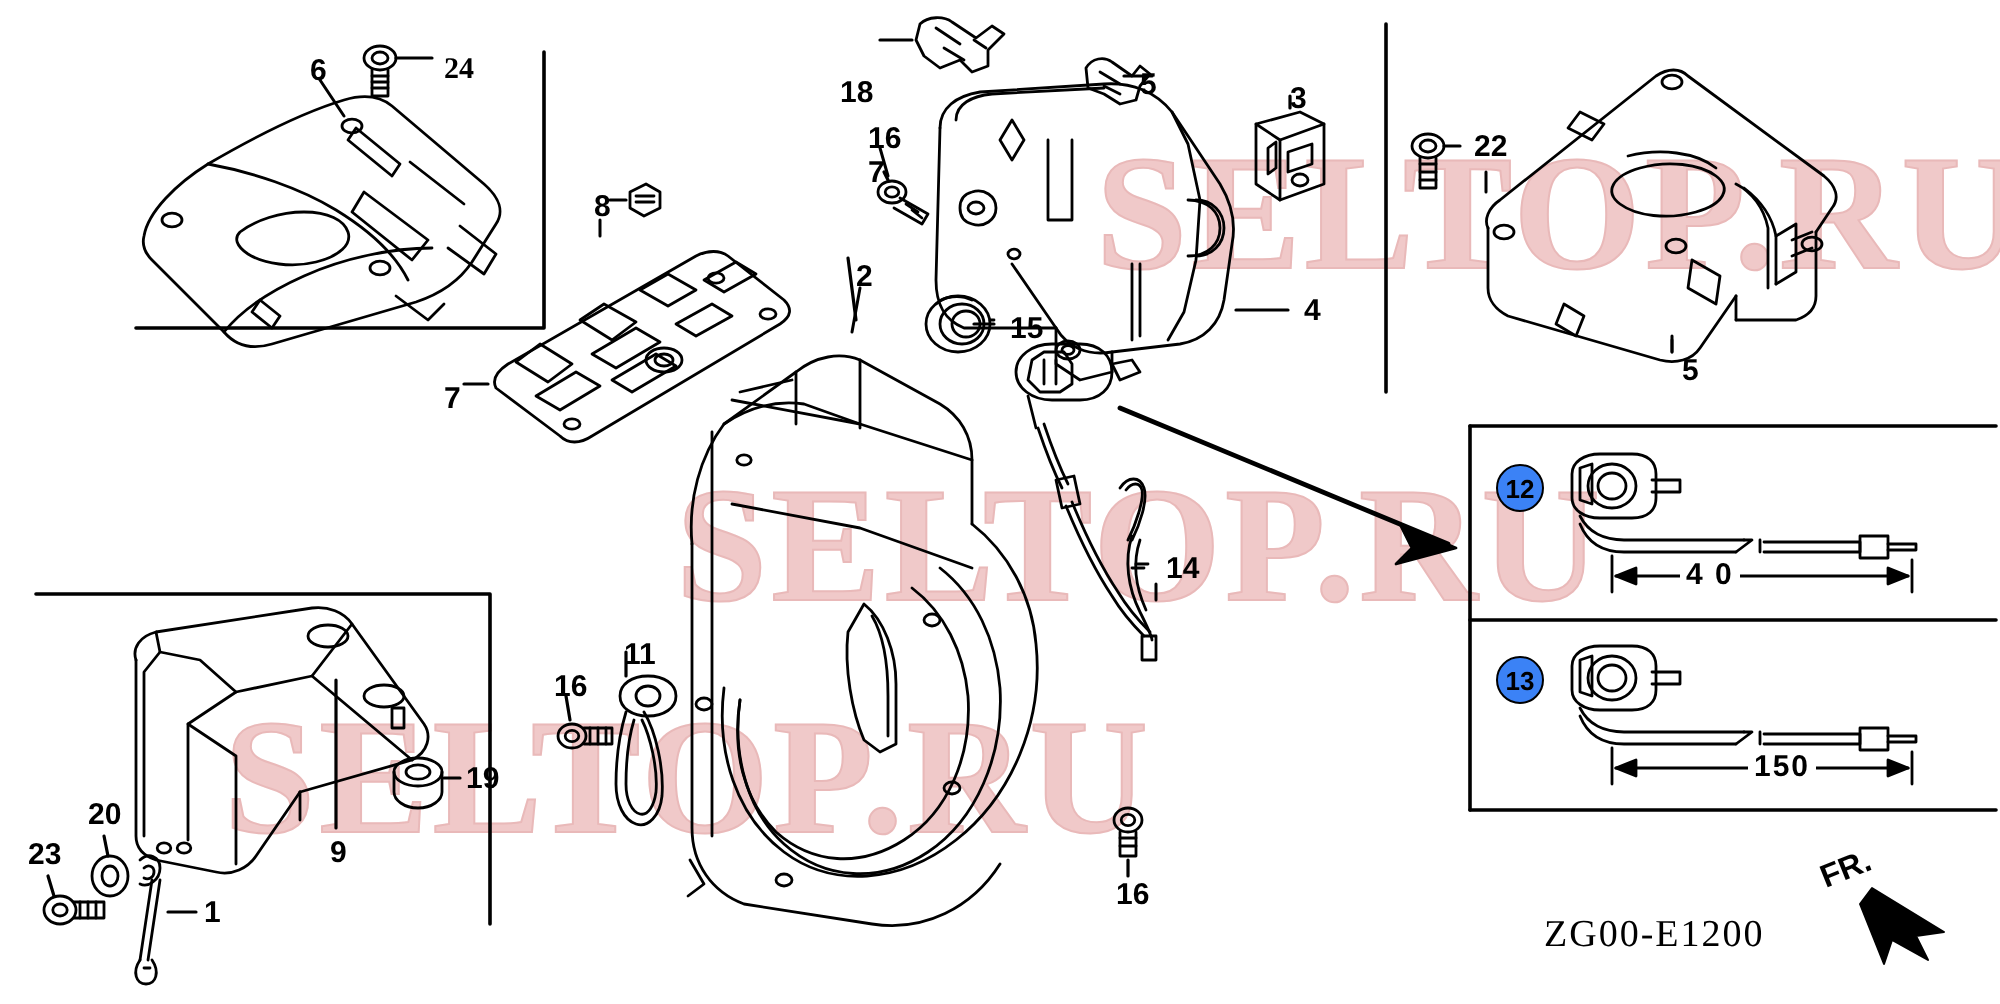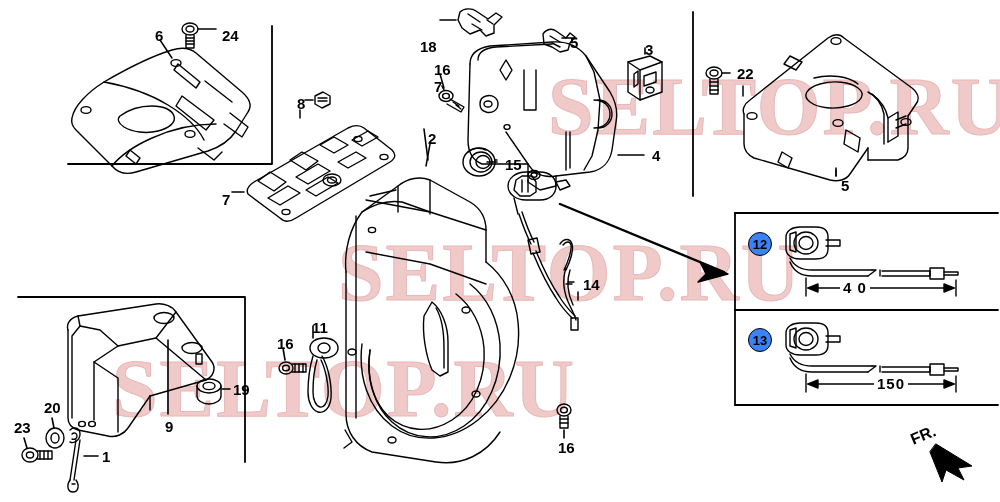--- a/index.html
+++ b/index.html
@@ -469,21 +469,21 @@
 
       <g>
         <path d="M936,444 L972,466 L958,468 L964,480 L946,470 L942,482 L930,452 Z" fill="#000" stroke="#000" stroke-width="1"></path>
       </g>
 
     </g>
   </svg>
 
   <div id="overlay">
     <span class="callout" style="left:155px;top:28px;">6</span>
-    <span class="callout" style="left:222px;top:28px;">24</span>
+    <span class="callout" style="left:222px;top:28px;font-family:Liberation Serif, serif;">24</span>
     <span class="callout" style="left:297px;top:96px;">8</span>
     <span class="callout" style="left:222px;top:192px;">7</span>
     <span class="callout" style="left:420px;top:16px;margin-top:23px;">18</span>
     <span class="callout" style="left:570px;top:35px;">5</span>
     <span class="callout" style="left:645px;top:42px;">3</span>
     <span class="callout" style="left:434px;top:62px;">16</span>
     <span class="callout" style="left:434px;top:79px;">7</span>
     <span class="callout" style="left:428px;top:131px;">2</span>
     <span class="callout" style="left:505px;top:157px;">15</span>
     <span class="callout" style="left:652px;top:148px;">4</span>
@@ -499,15 +499,16 @@
     <span class="callout" style="left:102px;top:449px;">1</span>
     <span class="callout" style="left:558px;top:440px;">16</span>
 
     <div class="circ-num" style="left:748px;top:232px;">12</div>
     <div class="circ-num" style="left:748px;top:328px;">13</div>
 
     <span class="dim-label" style="left:840px;top:280px;">4 0</span>
     <span class="dim-label" style="left:858px;top:376px;margin-left:16px;">150</span>
   </div>
 
+  <span id="diagram-code">ZG00-E1200</span>
   <span id="fr-label">FR.</span>
 
 </div>
 
 </body></html>

